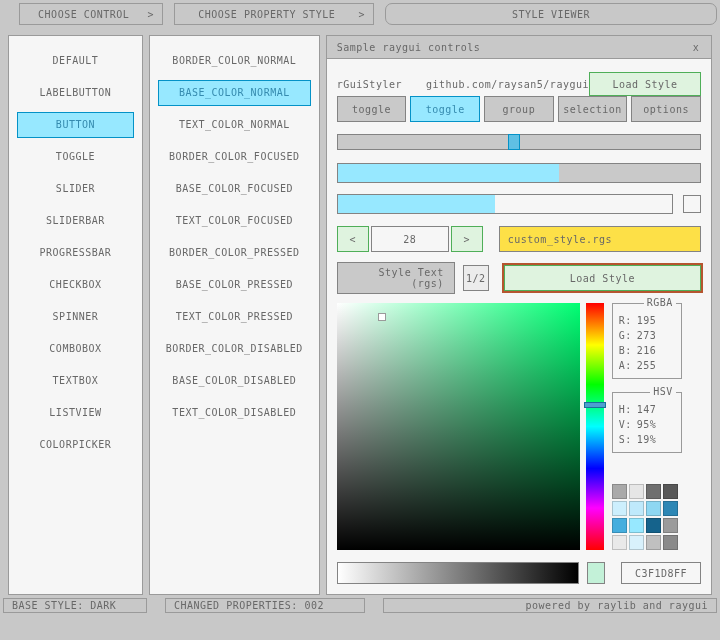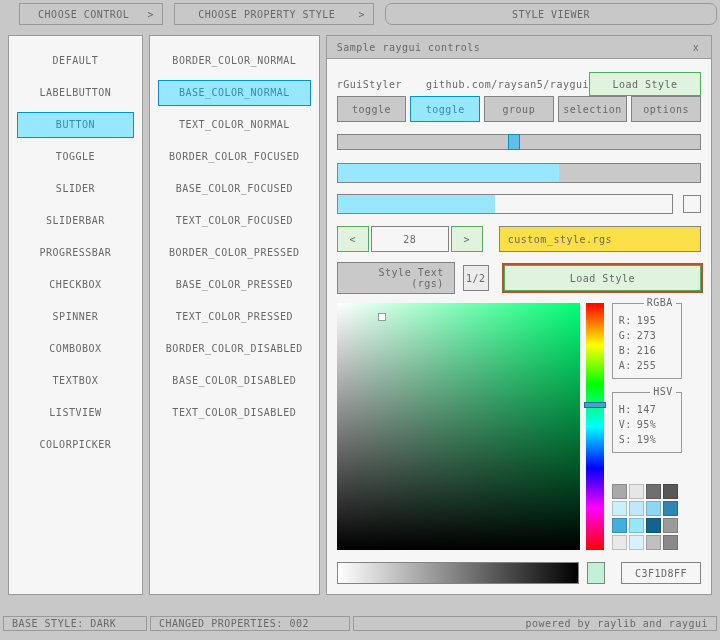--- a/index.html
+++ b/index.html
@@ -91,21 +91,21 @@
   .gb-row .gl { width:18px; }
   .rgba-box { margin-bottom:13px; }
   .palette { margin-top:auto; display:grid; grid-template-columns:repeat(4, 15px); grid-auto-rows:15px; gap:2px; }
   .swatch { border:1px solid rgba(0,0,0,0.18); }
   
   .bottom-row { height:22px; margin-top:12px; flex:0 0 auto; }
   .grad-bar { flex:1; height:22px; border:1px solid #838383; background:linear-gradient(to right, #ffffff, #000000); }
   .color-chip { width:18px; height:22px; border:1px solid #838383; margin-left:8px; }
   .hexbox { width:80px; height:22px; border:1px solid #838383; background:#f6f6f6; display:flex; align-items:center; justify-content:center; margin-left:16px; }
   
-  .statusbar { display:flex; gap:3px; padding:3px 3px; margin-top:18px; height:21px; }
+  .statusbar { display:flex; gap:18px; padding:3px 3px; height:21px; }
   .scell { border:1px solid #9a9a9a; background:#c8c8c8; display:flex; align-items:center; padding:0 8px; }
   .sc1 { width:144px; } .sc2 { width:200px; } .sc3 { flex:1; justify-content:flex-end; }
 </style>
 </head>
 <body>
 
 <div class="topbar">
   <div class="topcell tc1">
     <span class="lbl">CHOOSE CONTROL</span>
     <span class="chev">&gt;</span>

